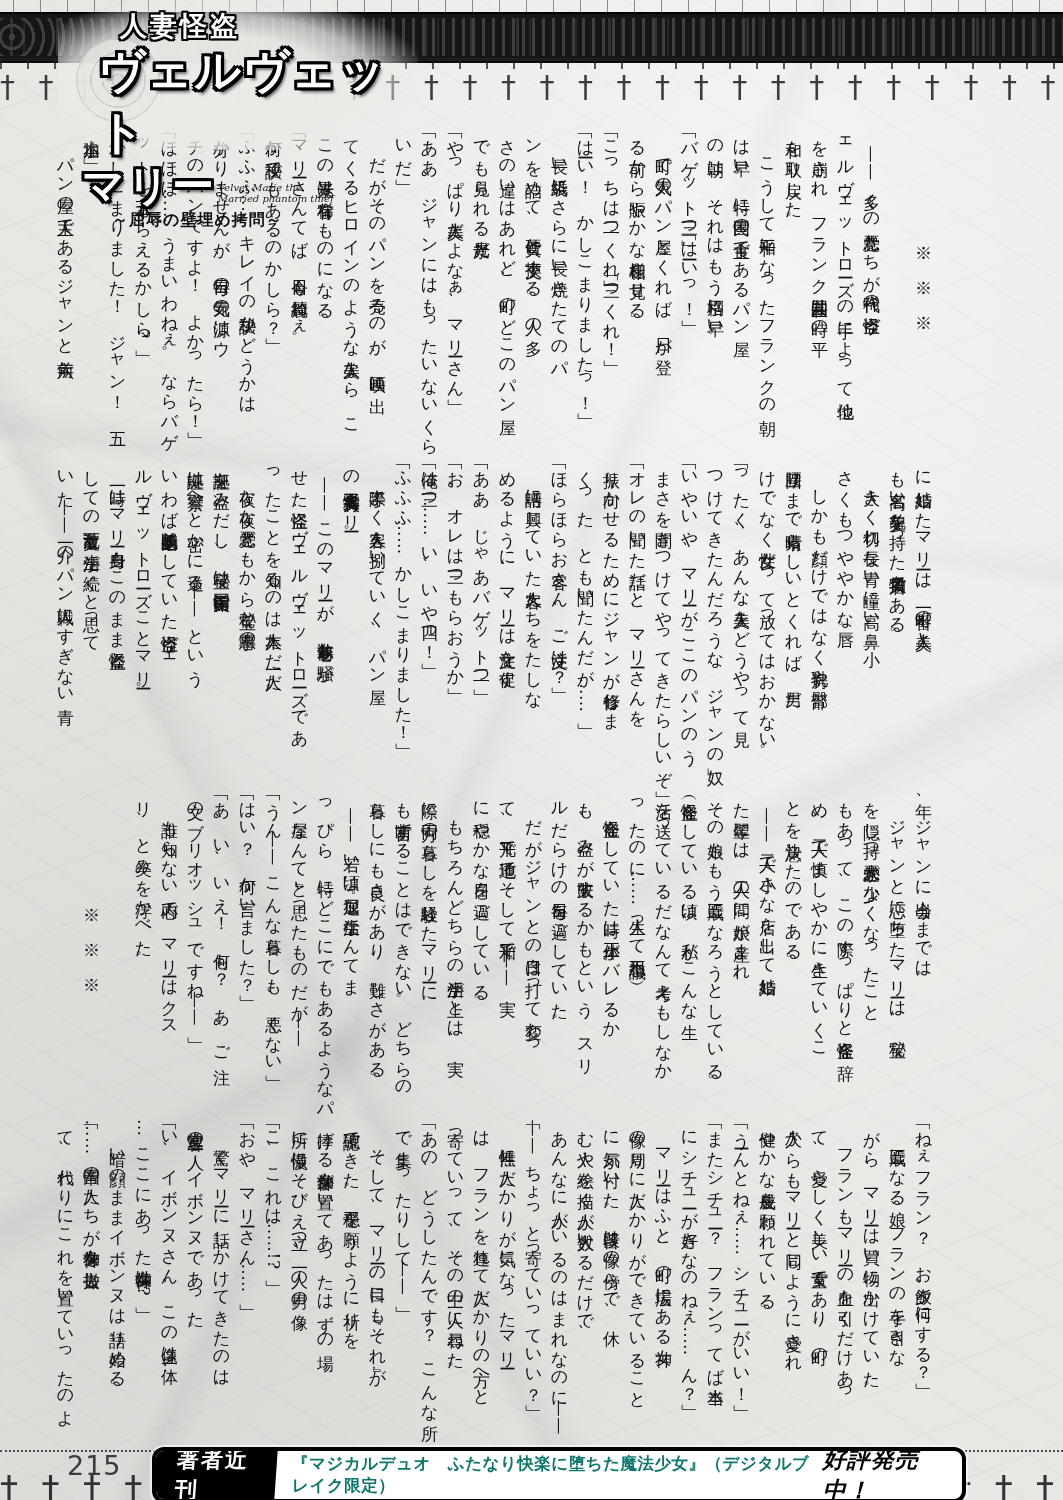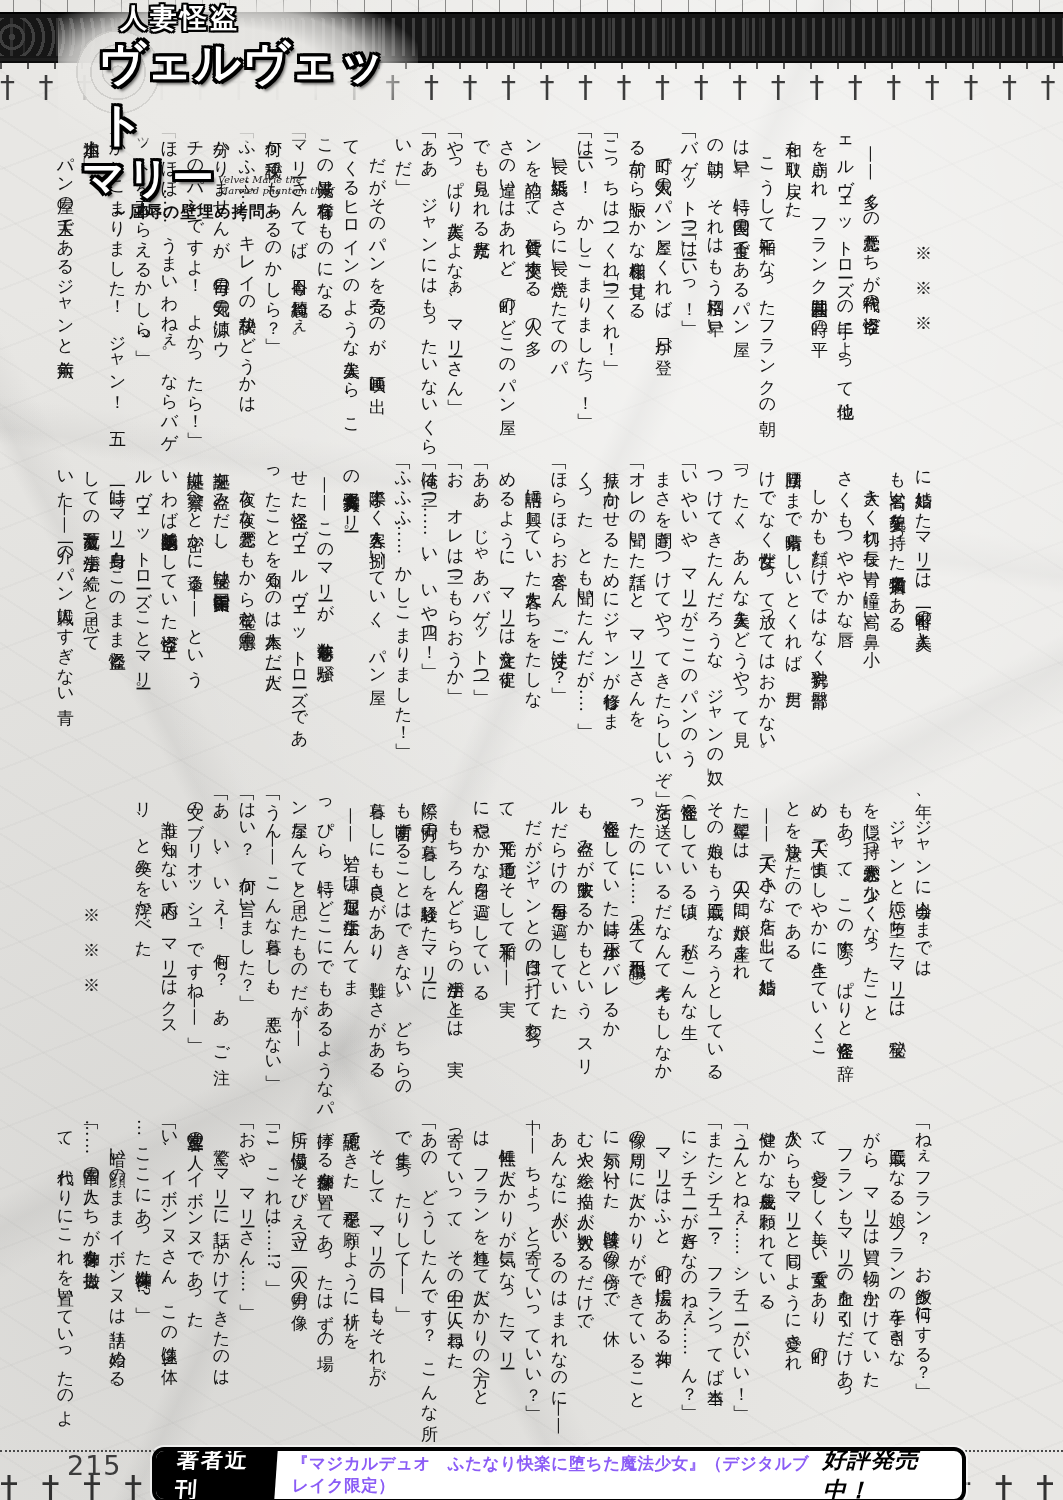--- a/index.html
+++ b/index.html
@@ -31,21 +31,21 @@
   .ornament-row.top{top:58px;height:60px;border-top:3px solid #1d1d1d;}
   .ornament-row.top::before{content:"† † † † † † † † † † † † † † † † † † † † † † † † † † † † † † † † † † † † † † † † † † † † † † † † † †";
     font-family:"DejaVu Sans",sans-serif;font-size:30px;line-height:52px;color:#242424;letter-spacing:7px;opacity:.88;}
   .ornament-row.top::after{content:"";position:absolute;top:0;left:0;right:0;height:8px;
     background:repeating-linear-gradient(90deg, rgba(20,20,20,.7) 0 2px, transparent 2px 27px);}
   .ornament-row.bottom{bottom:0;height:48px;border-top:2px dotted #4a4a4a;}
   .ornament-row.bottom::before{content:"† † † † † † † † † † † † † † † † † † † † † † † † † † † † † † † † † † † † † † † † † † † † † † † † † †";
     font-family:"DejaVu Sans",sans-serif;font-size:36px;color:#1f1f1f;letter-spacing:6px;
     position:relative;top:16px;display:inline-block;opacity:.9;}
   
-  .logo{position:absolute;left:78px;top:0;width:320px;height:130px;z-index:5;}
+  .logo{position:absolute;left:78px;top:8px;width:320px;height:130px;z-index:5;}
   .logo::before{content:"";position:absolute;inset:-12px -20px;
     background:radial-gradient(ellipse at 45% 55%, rgba(235,234,231,.97) 38%, rgba(235,234,231,.75) 55%, transparent 75%);}
   .rose{position:absolute;left:-12px;top:24px;width:100px;height:100px;border-radius:50%;opacity:.75;
     background:
       radial-gradient(circle at 52% 48%, #d8d7d4 0 7%, #bdbcb9 7% 9%, #e2e1de 9% 20%, #c3c2bf 20% 22%, #e5e4e1 22% 36%, #c7c6c3 36% 38%, #e7e6e3 38% 55%, #cccbc8 55% 57%, transparent 57%);}
   .logo-top{position:relative;margin-left:42px;font-family:"DejaVu Sans","Liberation Sans",sans-serif;
     font-weight:bold;font-size:27px;letter-spacing:3px;color:#fff;
     text-shadow:-2px -2px 0 #000,2px -2px 0 #000,-2px 2px 0 #000,2px 2px 0 #000,-2px 0 0 #000,2px 0 0 #000,0 -2px 0 #000,0 2px 0 #000;}
   .logo-main1{position:relative;margin-left:20px;margin-top:-4px;font-family:"DejaVu Sans","Liberation Sans",sans-serif;
     font-weight:bold;font-size:46px;letter-spacing:1px;color:#fff;
@@ -68,21 +68,21 @@
   
   .page-number{position:absolute;left:67px;top:1450px;font-family:"DejaVu Sans","Liberation Sans",sans-serif;
     font-size:27px;color:#3c3c3c;letter-spacing:1px;z-index:6;}
   .footer-bar{position:absolute;left:152px;top:1447px;width:806px;height:48px;z-index:6;
     background:#fff;border:4px solid #000;border-radius:12px;display:flex;align-items:center;overflow:hidden;
     box-shadow:0 0 0 2px rgba(255,255,255,.6);}
   .footer-label{background:#000;color:#fff;height:100%;display:flex;align-items:center;
     padding:0 18px;font-family:"DejaVu Sans","Liberation Sans",sans-serif;font-weight:bold;font-size:22px;
     letter-spacing:2px;border-radius:4px 0 0 4px;transform:skewX(-4deg);margin-left:-4px;padding-left:24px;}
   .footer-title{margin-left:16px;font-family:"DejaVu Sans","Liberation Sans",sans-serif;
-    font-weight:bold;font-size:16.5px;color:#8b5cf6;letter-spacing:.5px;}
+    font-weight:bold;font-size:16.5px;color:#0f766e;letter-spacing:.5px;}
   .footer-status{margin-left:auto;margin-right:16px;font-family:"DejaVu Sans","Liberation Sans",sans-serif;
     font-weight:bold;font-style:italic;font-size:23px;color:#000;letter-spacing:1px;}
 </style>
 </head>
 <body>
 
 <div class="page">
 
   <div class="top-strip"></div>
   <div class="ornate-band"></div>

